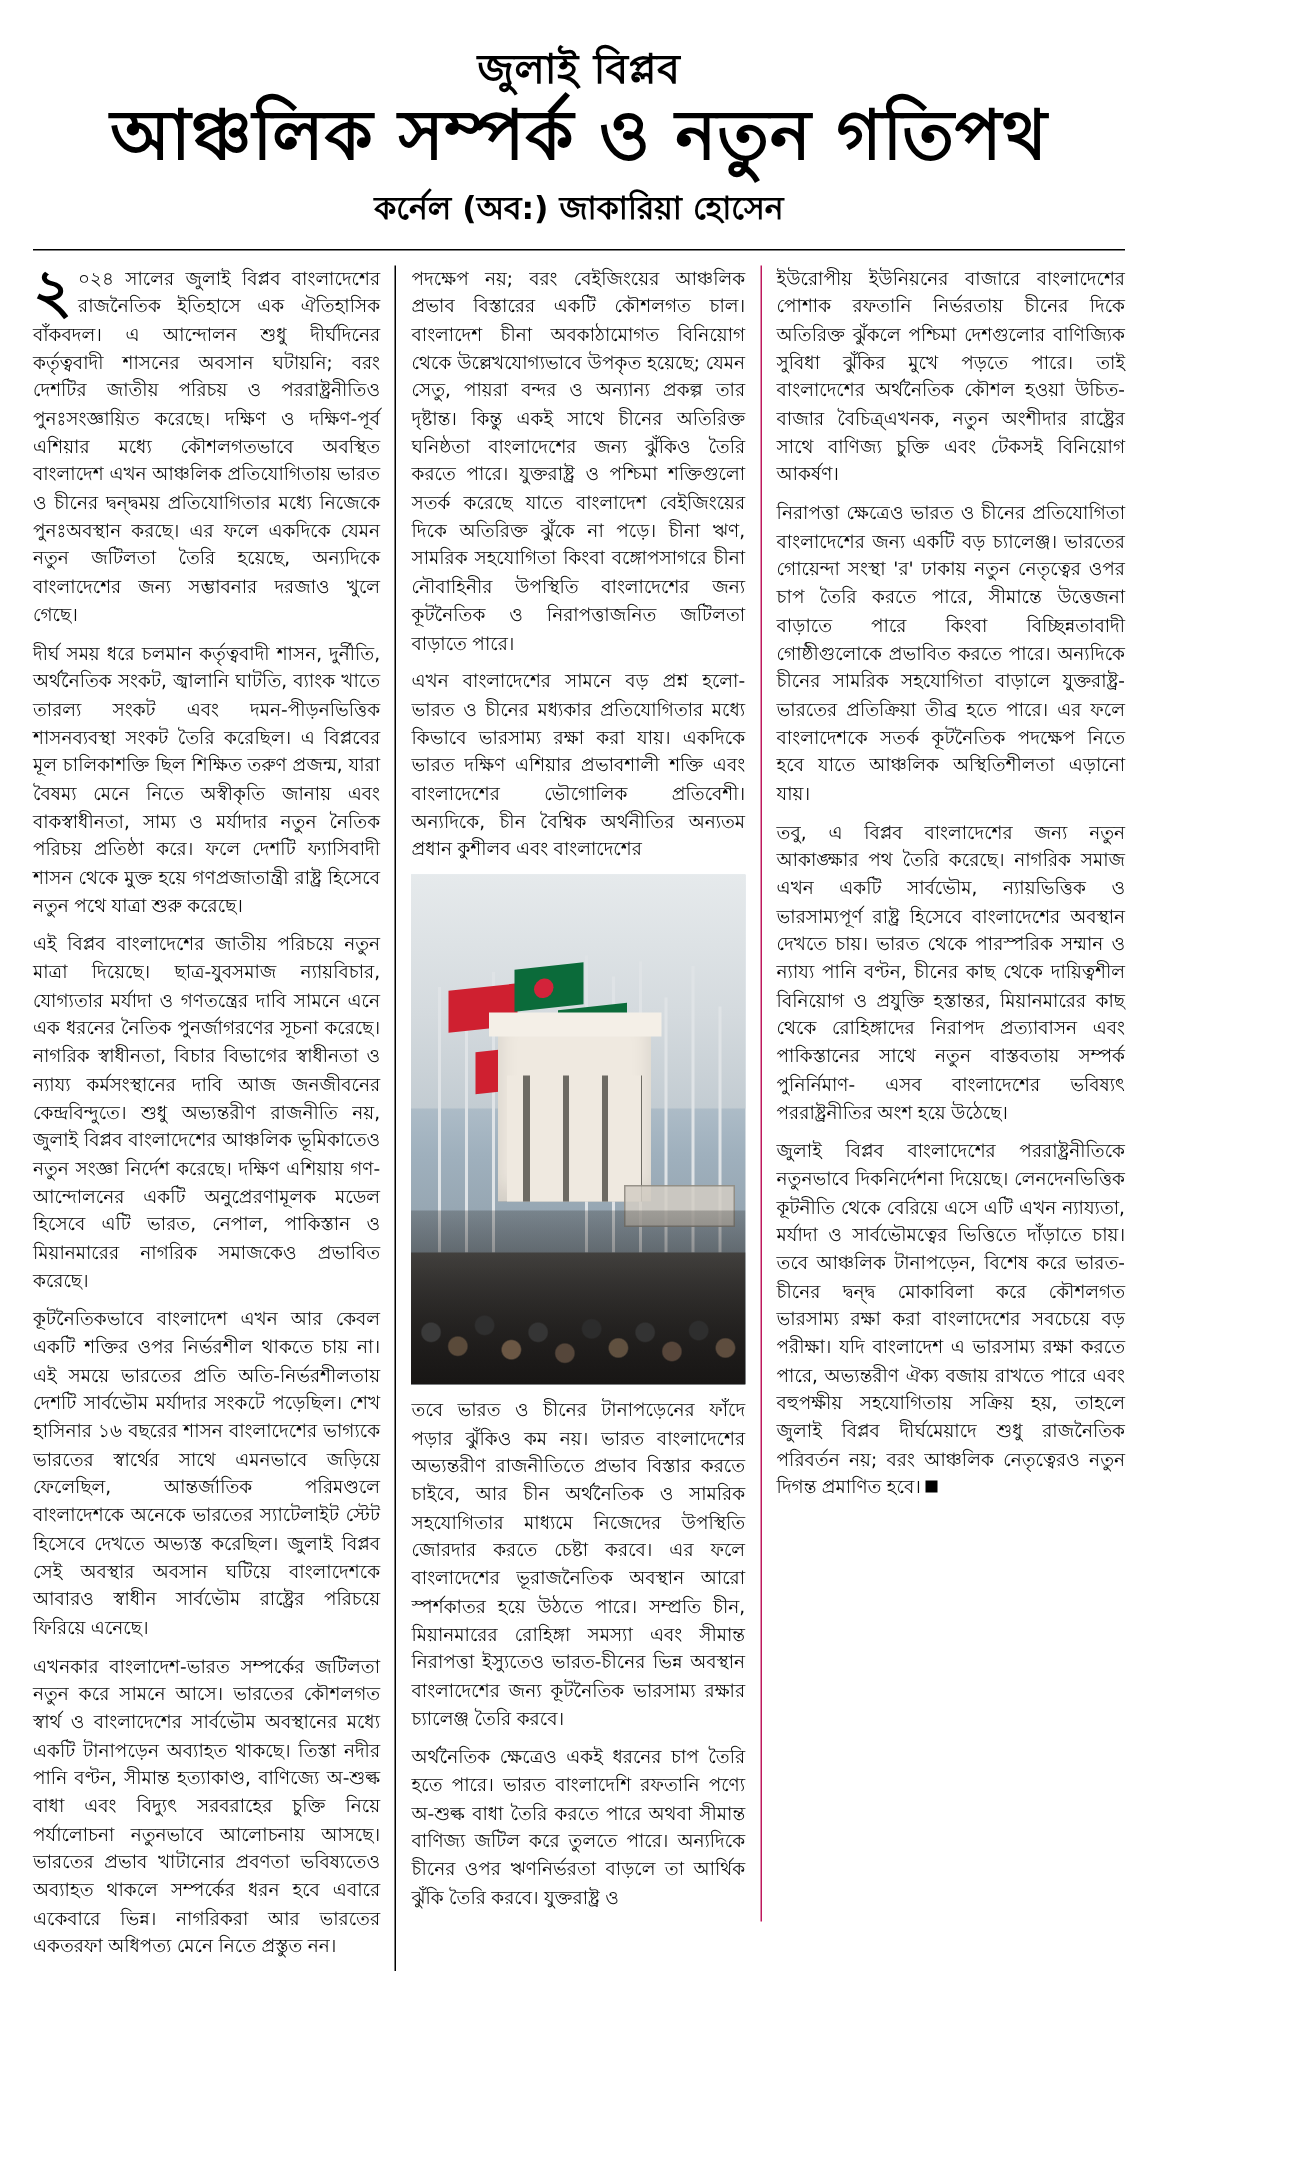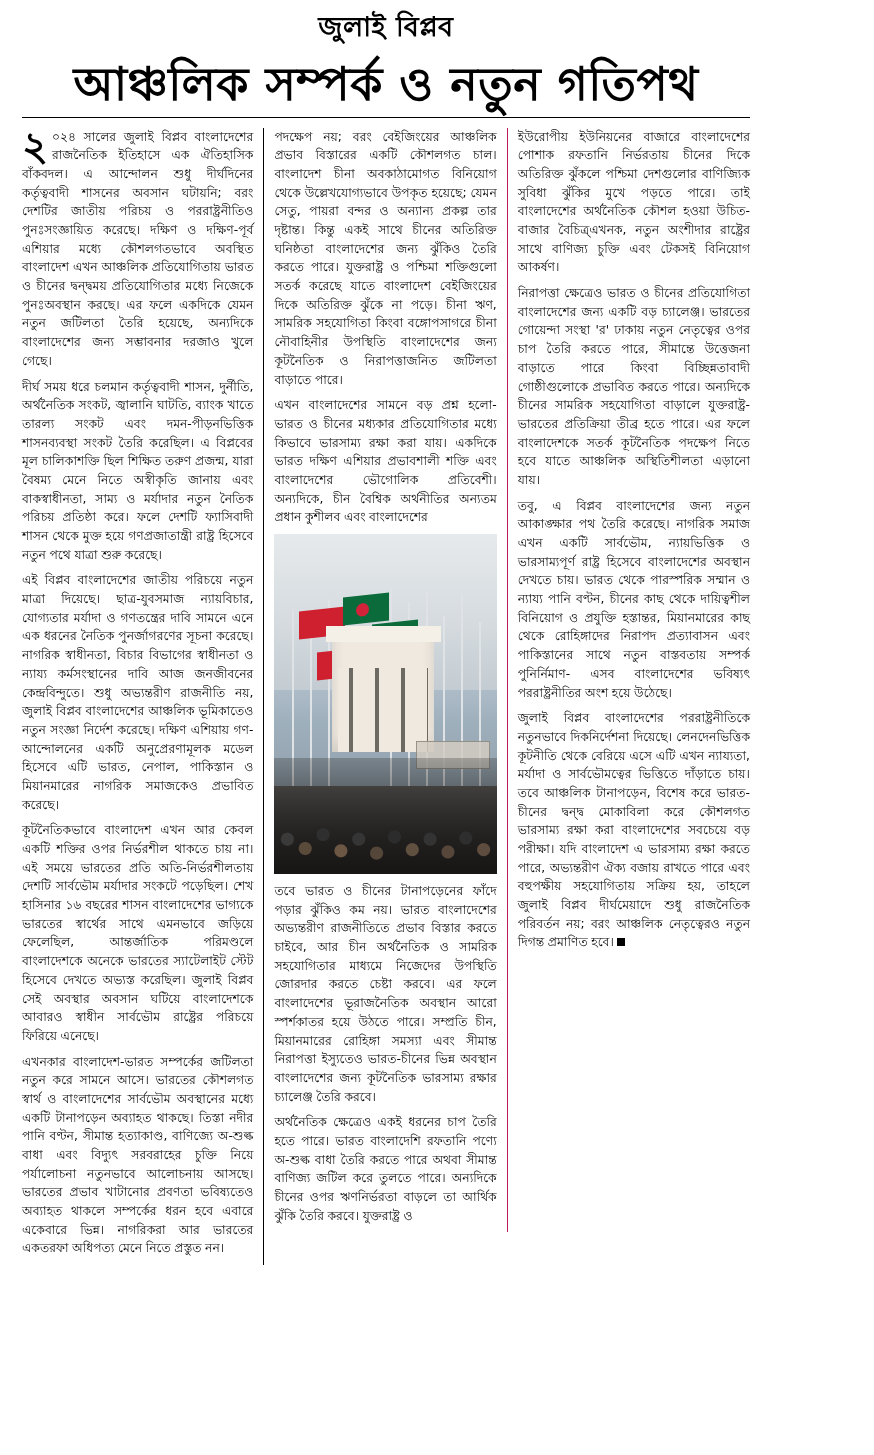--- a/index.html
+++ b/index.html
@@ -12,21 +12,21 @@
     height: 1455px;
     font-family: "Liberation Serif", serif;
     color: #111;
     position: relative;
     overflow: hidden;
   }
   .page {
     width: 772px;
     height: 1455px;
     box-sizing: border-box;
-    padding: 8px 22px 10px 22px;
+    padding: 28px 22px 10px 22px;
     position: relative;
   }
   
   .masthead {
     text-align: center;
     border-bottom: none;
   }
   .kicker {
     font-family: "DejaVu Sans", sans-serif;
     font-weight: bold;
@@ -34,21 +34,21 @@
     letter-spacing: 0.5px;
     line-height: 1.1;
     margin: 4px 0 2px 0;
     color: #000;
   }
   .headline {
     font-family: "DejaVu Sans", sans-serif;
     font-weight: bold;
     font-size: 46px;
     line-height: 1.15;
-    margin: 16px 0 6px 0;
+    margin: 2px 0 6px 0;
     color: #000;
     letter-spacing: 0.5px;
   }
   .byline {
     font-family: "DejaVu Sans", sans-serif;
     font-weight: bold;
     font-size: 21px;
     margin: 2px 0 8px 0;
     color: #000;
   }
@@ -196,20 +196,21 @@
   }
 </style>
 </head>
 <body>
 
 <div class="page">
 
   <div class="masthead">
     <div class="kicker">জুলাই বিপ্লব</div>
     <div class="headline">আঞ্চলিক সম্পর্ক ও নতুন গতিপথ</div>
+    <div class="byline">কর্নেল (অব:) জাকারিয়া হোসেন</div>
   </div>
   <div class="rule"></div>
 
   <div class="columns">
 
     <div class="col c1">
       <p class="dropcap-para">
         <span class="dropcap">২</span><span>০২৪ সালের জুলাই বিপ্লব বাংলাদেশের রাজনৈতিক ইতিহাসে এক ঐতিহাসিক বাঁকবদল। এ আন্দোলন শুধু দীর্ঘদিনের কর্তৃত্ববাদী শাসনের অবসান ঘটায়নি; বরং দেশটির জাতীয় পরিচয় ও পররাষ্ট্রনীতিও পুনঃসংজ্ঞায়িত করেছে। দক্ষিণ ও দক্ষিণ-পূর্ব এশিয়ার মধ্যে কৌশলগতভাবে অবস্থিত বাংলাদেশ এখন আঞ্চলিক প্রতিযোগিতায় ভারত ও চীনের দ্বন্দ্বময় প্রতিযোগিতার মধ্যে নিজেকে পুনঃঅবস্থান করছে। এর ফলে একদিকে যেমন নতুন জটিলতা তৈরি হয়েছে, অন্যদিকে বাংলাদেশের জন্য সম্ভাবনার দরজাও খুলে গেছে।</span>
       </p>
       <p>দীর্ঘ সময় ধরে চলমান কর্তৃত্ববাদী শাসন, দুর্নীতি, অর্থনৈতিক সংকট, জ্বালানি ঘাটতি, ব্যাংক খাতে তারল্য সংকট এবং দমন-পীড়নভিত্তিক শাসনব্যবস্থা সংকট তৈরি করেছিল। এ বিপ্লবের মূল চালিকাশক্তি ছিল শিক্ষিত তরুণ প্রজন্ম, যারা বৈষম্য মেনে নিতে অস্বীকৃতি জানায় এবং বাকস্বাধীনতা, সাম্য ও মর্যাদার নতুন নৈতিক পরিচয় প্রতিষ্ঠা করে। ফলে দেশটি ফ্যাসিবাদী শাসন থেকে মুক্ত হয়ে গণপ্রজাতান্ত্রী রাষ্ট্র হিসেবে নতুন পথে যাত্রা শুরু করেছে।</p>

